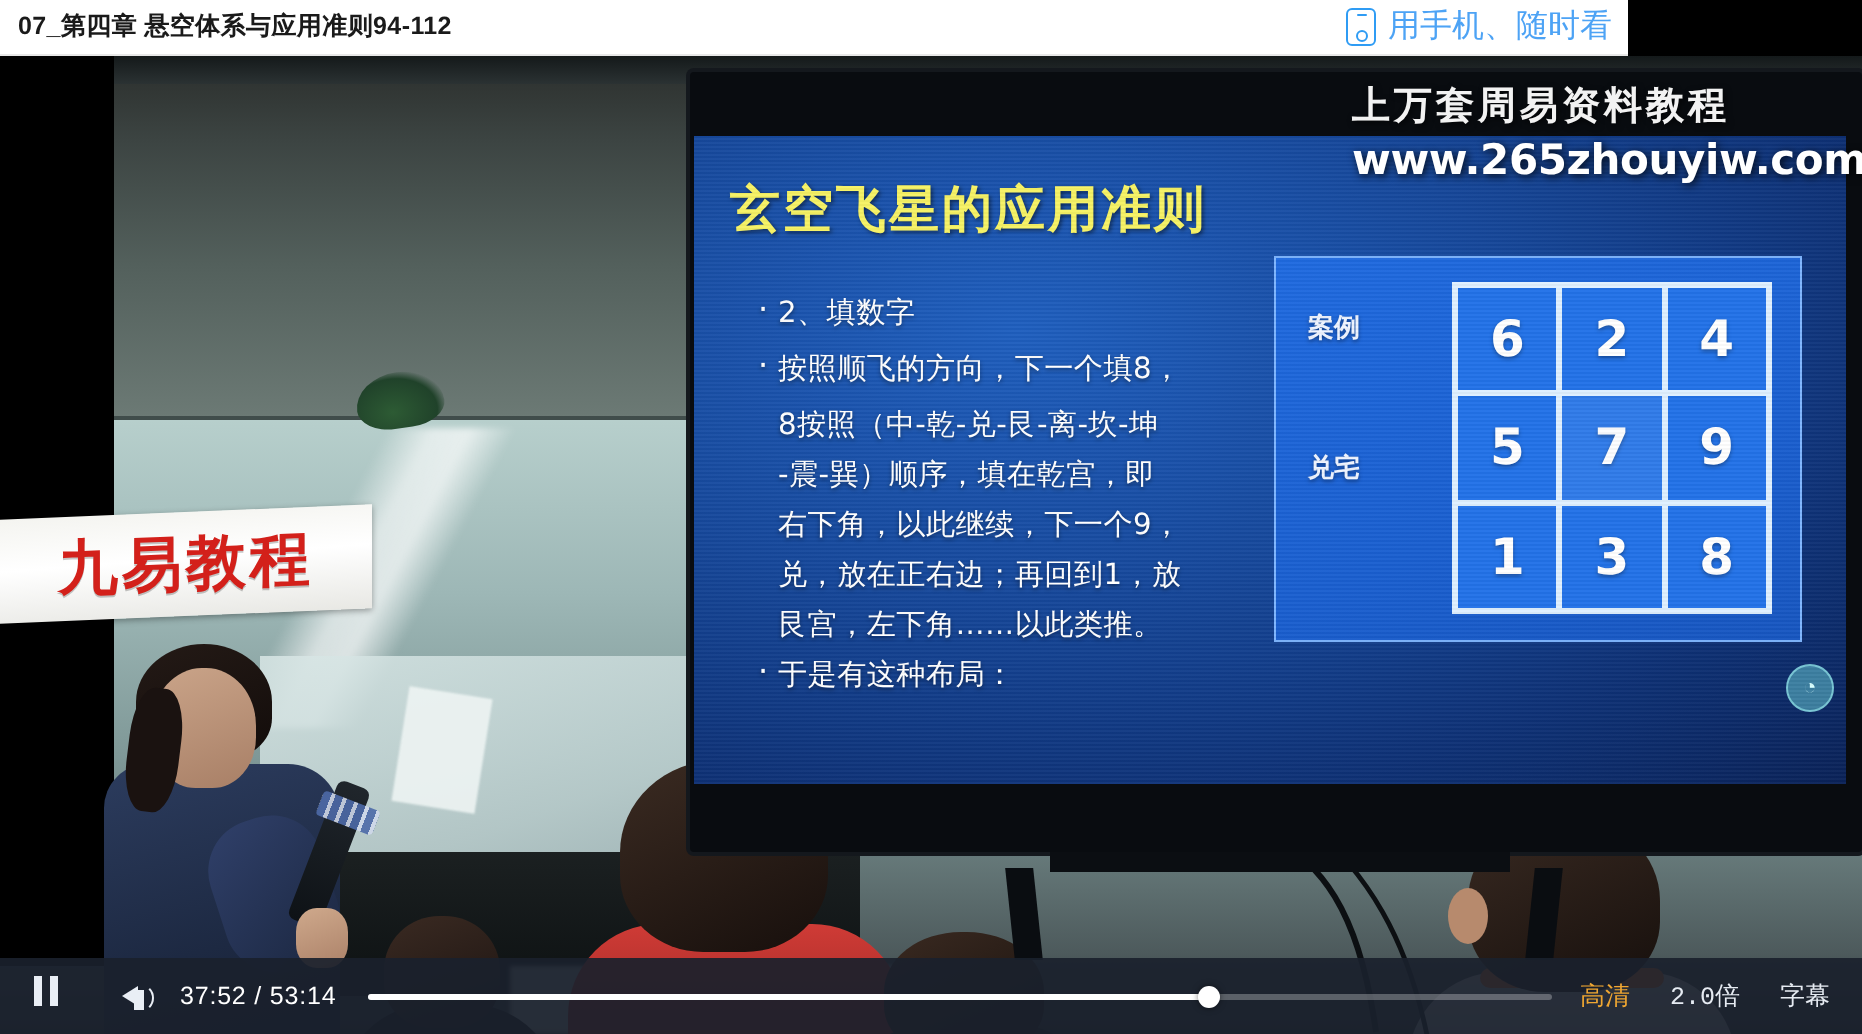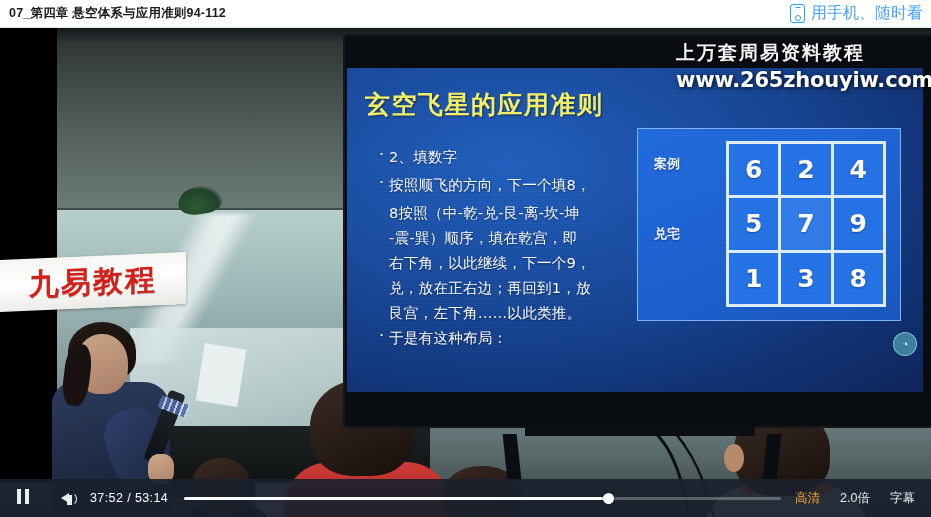--- a/index.html
+++ b/index.html
@@ -5,21 +5,21 @@
   html,body{margin:0;padding:0;background:#fff;}
   body{
     width:931px;height:517px;overflow:hidden;
     font-family:"Liberation Sans","DejaVu Sans",sans-serif;
     -webkit-font-smoothing:antialiased;
   }
   .app{position:relative;width:931px;height:517px;overflow:hidden;background:#000;}
 
   
   .topbar{
-    position:absolute;left:0;top:0;width:931px;height:28px;
+    position:absolute;left:0;top:0;width:814px;height:28px;
     background:#ffffff;border-bottom:1px solid #e8e8e8;
     display:flex;align-items:center;justify-content:space-between;
     box-sizing:border-box;padding:0 8px 0 9px;z-index:40;
   }
   .topbar-title{
     font-size:12.5px;font-weight:bold;color:#1a1a1a;letter-spacing:.2px;
     white-space:nowrap;
   }
   .topbar-right{display:flex;align-items:center;gap:6px;overflow:hidden;}
   .phone-icon{
@@ -293,21 +293,21 @@
     position:relative;flex:1 1 auto;height:38px;margin:0 14px 0 16px;display:flex;align-items:center;cursor:pointer;
   }
   .track{position:absolute;left:0;right:0;height:3px;background:rgba(255,255,255,.28);border-radius:2px;}
   .played{position:absolute;left:0;height:3px;background:#ffffff;border-radius:2px;}
   .knob{
     position:absolute;width:11px;height:11px;border-radius:50%;background:#ffffff;
     box-shadow:0 0 3px rgba(0,0,0,.5);
   }
   .ctl-right{display:flex;align-items:center;gap:20px;padding-right:16px;}
   .ctl-txt{
-    color:#e6ebf2;font-size:12.5px;font-family:Liberation Sans, sans-serif;
+    color:#e6ebf2;font-size:12.5px;font-family:Liberation Mono, monospace;
     cursor:pointer;white-space:nowrap;
   }
   .ctl-txt.hd{color:#f0a732;}
 </style>
 </head>
 <body>
 
 <div class="app">
 
   <div class="topbar">

